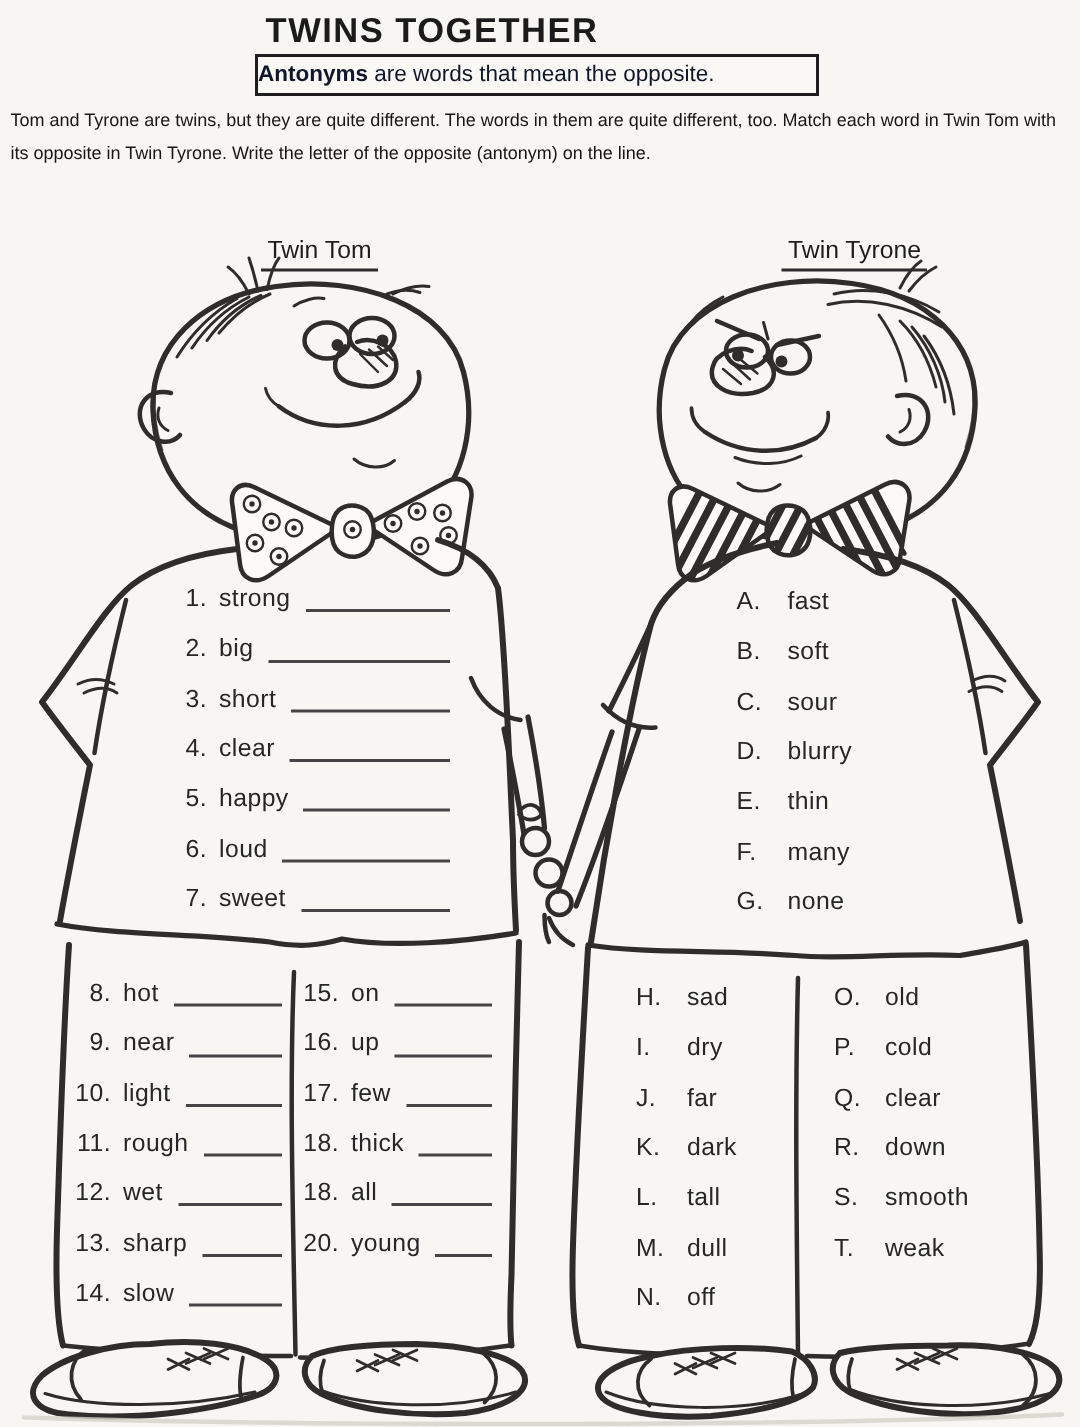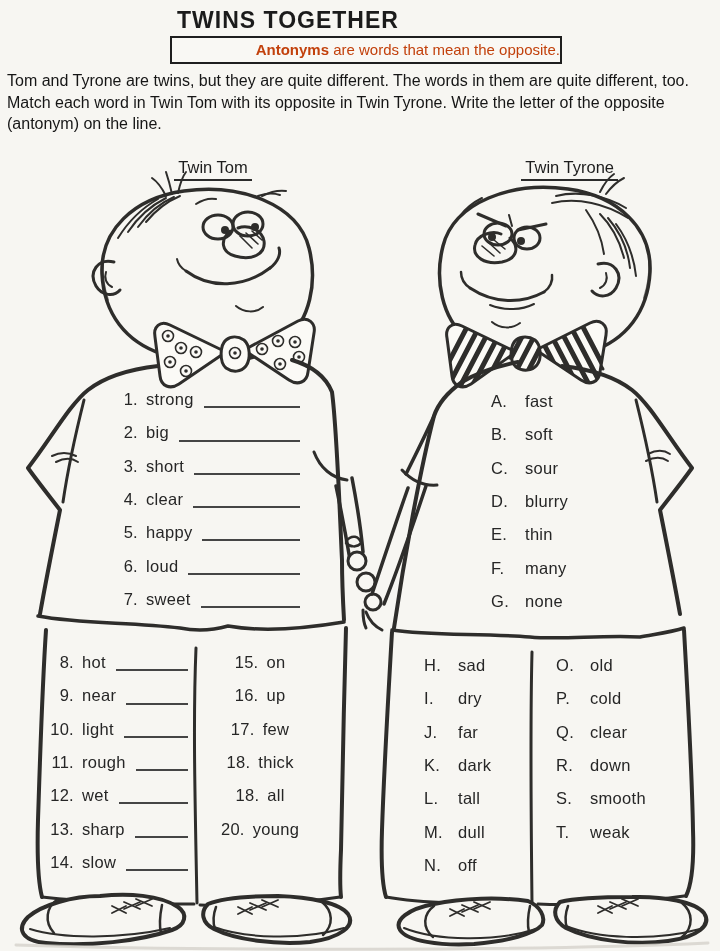--- a/index.html
+++ b/index.html
@@ -5,40 +5,40 @@
   html,body{margin:0;padding:0;}
   body{
     width:720px;height:951px;position:relative;overflow:hidden;
     background:#f7f6f2;font-family:"Liberation Sans",sans-serif;color:#222;
   }
   .abs{position:absolute;}
   
   #title{left:0;top:7px;width:576px;text-align:center;font-size:23px;font-weight:700;
          letter-spacing:1px;color:#1b1b1b;}
   #defbox{left:170px;top:36px;width:372px;height:24px;border:2px solid #1e1e1e;
-          text-align:right;font-size:15px;line-height:24px;color:#c2410c;background:#f9f8f4;padding-left:16px;}
+          text-align:left;font-size:15px;line-height:24px;color:#0f172a;background:#f9f8f4;}
   #defbox b{font-weight:700;}
-  #instructions{left:7px;top:70px;width:700px;font-size:16px;line-height:21.5px;color:#161616;}
+  #instructions{left:7px;top:70px;width:700px;font-size:12px;line-height:21.5px;color:#161616;}
   .col-label{font-size:16.5px;color:#1d1d1d;margin-top:12px;}
   .col-label span{display:inline-block;border-bottom:2px solid #2b2b2b;padding:0 4px 2px 4px;}
   #tom-label{left:140px;top:146px;width:146px;text-align:center;}
   #tyrone-label{left:468px;top:146px;width:150px;text-align:right;}
   
   .list{position:absolute;display:flex;flex-direction:column;z-index:2;}
   .row{height:33.3px;display:flex;align-items:center;font-size:16.5px;color:#262626;
        letter-spacing:.3px;white-space:nowrap;}
   .num{flex:none;width:22px;text-align:right;}
   .num3{flex:none;width:30px;text-align:right;}
   .ltr{flex:none;width:26px;text-align:left;}
   .wd{margin-left:8px;}
   .blank{flex:1;height:0;border-bottom:2px solid #454545;align-self:flex-end;
          margin:0 4px 8px 10px;}
   #list-tom-shirt{left:116px;top:383px;width:188px;}
   #list-tom-pl{left:44px;top:646px;width:148px;}
-  #list-tom-pr{left:196px;top:646px;width:136px;align-items:center;}
+  #list-tom-pr{left:196px;top:646px;width:136px;}
   #list-ty-shirt{left:491px;top:385px;width:130px;}
   #list-ty-pl{left:424px;top:649px;width:110px;}
   #list-ty-pr{left:556px;top:649px;width:110px;}
   #drawing{left:0;top:0;width:720px;height:951px;z-index:1;}
 </style>
 </head>
 <body>
 
 <svg id="drawing" class="abs" viewBox="0 0 720 951" xmlns="http://www.w3.org/2000/svg">
   <defs>

